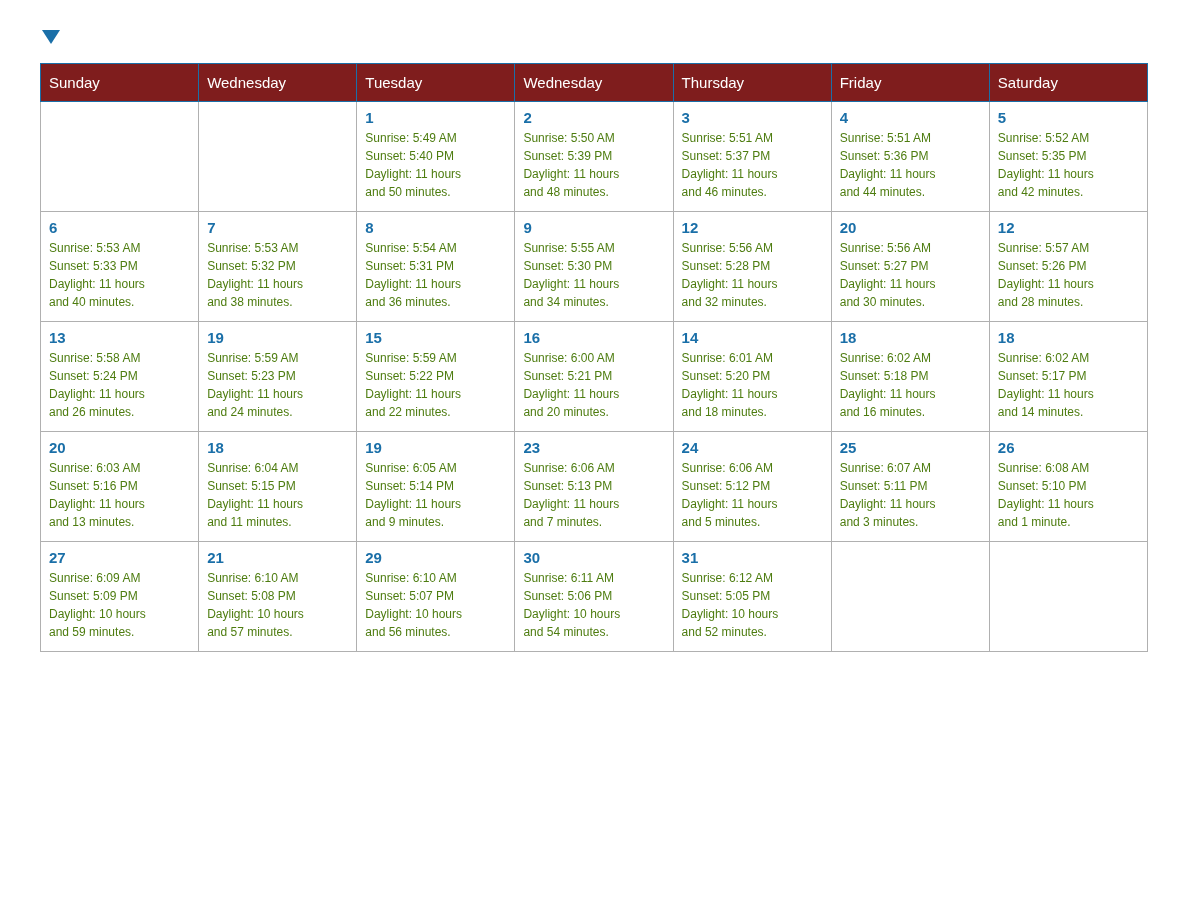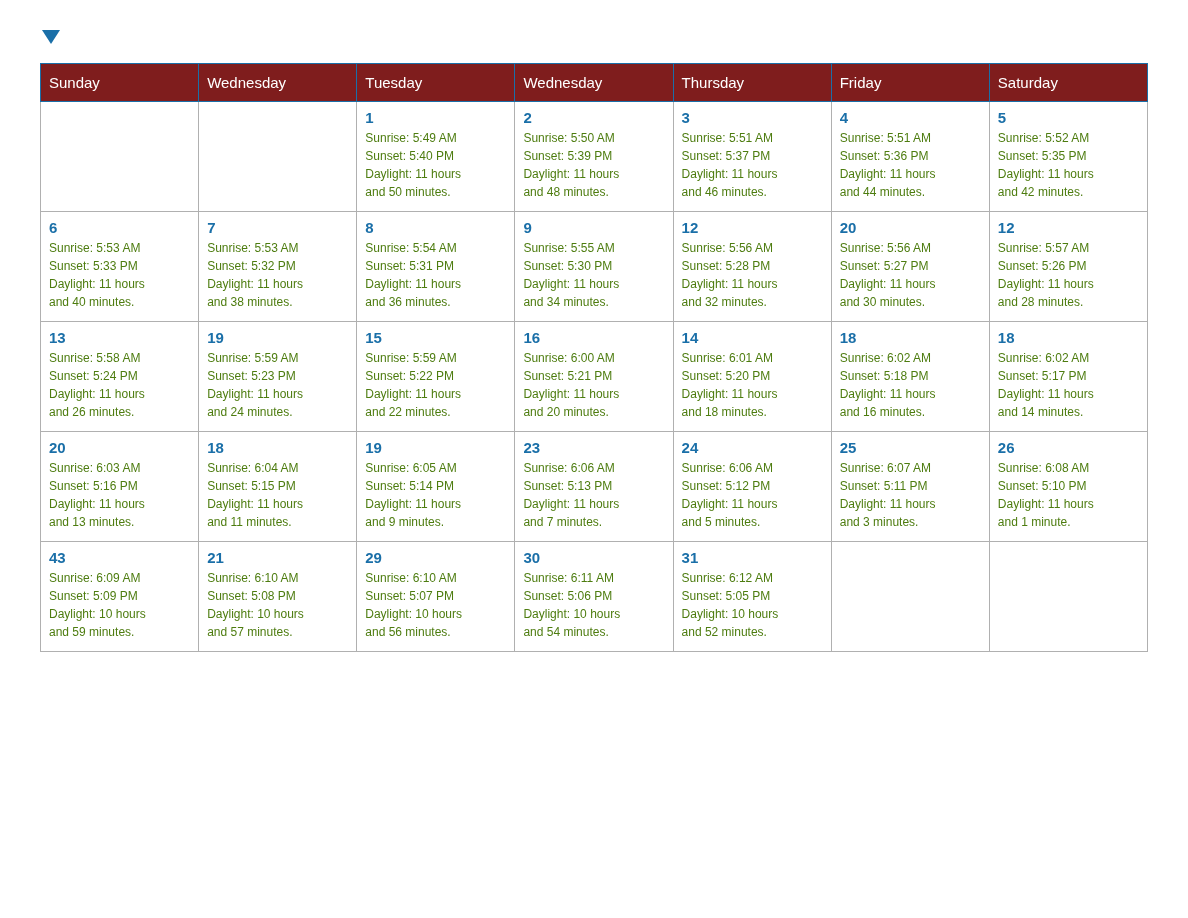--- a/index.html
+++ b/index.html
@@ -233,21 +233,21 @@
           <span class="day-number">25</span>
           <div class="day-info">Sunrise: 6:07 AM<br>Sunset: 5:11 PM<br>Daylight: 11 hours<br>and 3 minutes.</div>
         </td>
         <td>
           <span class="day-number">26</span>
           <div class="day-info">Sunrise: 6:08 AM<br>Sunset: 5:10 PM<br>Daylight: 11 hours<br>and 1 minute.</div>
         </td>
       </tr>
       <tr>
         <td>
-          <span class="day-number">43</span>
+          <span class="day-number">27</span>
           <div class="day-info">Sunrise: 6:09 AM<br>Sunset: 5:09 PM<br>Daylight: 10 hours<br>and 59 minutes.</div>
         </td>
         <td>
           <span class="day-number">21</span>
           <div class="day-info">Sunrise: 6:10 AM<br>Sunset: 5:08 PM<br>Daylight: 10 hours<br>and 57 minutes.</div>
         </td>
         <td>
           <span class="day-number">29</span>
           <div class="day-info">Sunrise: 6:10 AM<br>Sunset: 5:07 PM<br>Daylight: 10 hours<br>and 56 minutes.</div>
         </td>

